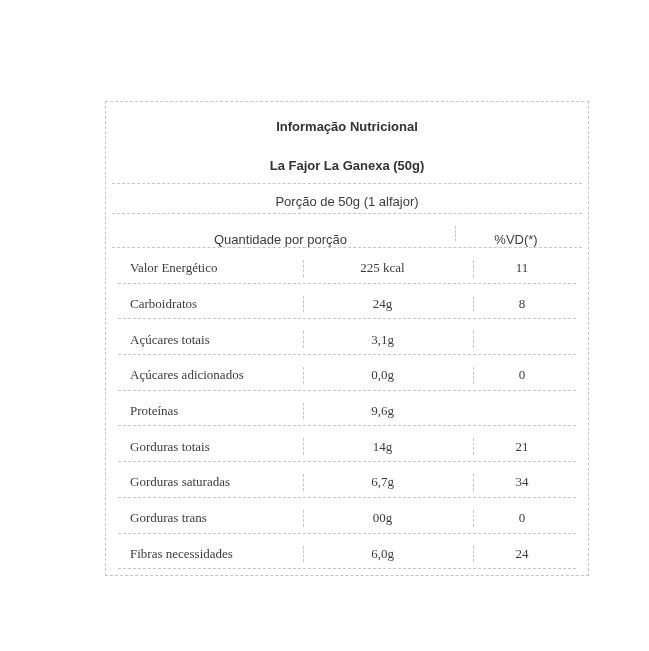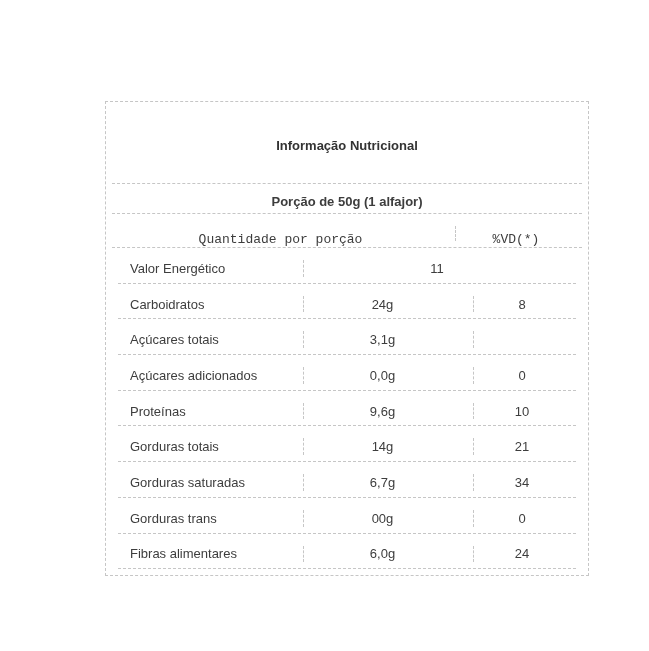--- a/index.html
+++ b/index.html
@@ -32,47 +32,46 @@
     font-weight: bold;
     line-height: 27px;
     font-size: 13px;
     color: #333333;
   }
   .serving-row {
     height: 24px;
     line-height: 23px;
     text-align: center;
     border-bottom: 1px dashed var(--border-color, #c6c6c6);
-    font-weight: bold;
   }
   .header-row {
     height: 28px;
     display: flex;
     border-bottom: 1px dashed var(--border-color, #c6c6c6);
-    font-family: Liberation Mono, monospace;
   }
   .header-row .h-qty {
     width: 325px;
     text-align: center;
     line-height: 27px;
   }
   .header-row .h-dv {
     flex: 1;
     text-align: center;
     line-height: 27px;
     border-left: 1px dashed var(--border-color, #c6c6c6);
   }
   .data-row {
     height: 29.7px;
     display: flex;
     border-bottom: 1px dashed var(--border-color, #c6c6c6);
   }
   .data-row .cell {
     display: flex;
     align-items: center;
+    font-family: Liberation Serif, serif;
   }
   .data-row .c-label {
     width: 167px;
     padding-left: 6px;
   }
   .data-row .c-amount {
     width: 158px;
     justify-content: center;
     border-left: 1px dashed var(--border-color, #c6c6c6);
   }
@@ -88,32 +87,34 @@
     font-size: 13px;
   }
 </style>
 </head>
 <body>
 
 <div class="nutrition-table">
 
   <div class="title-block">
     <div class="t1">Informação Nutricional</div>
+    <div class="t2">La Fajor La Ganexa (50g)</div>
   </div>
 
   <div class="serving-row">Porção de 50g (1 alfajor)</div>
 
   <div class="header-row">
     <div class="h-qty">Quantidade por porção</div>
     <div class="h-dv">%VD(*)</div>
   </div>
 
   <div>
   <div class="data-row">
     <div class="cell c-label">Valor Energético</div>
+    <div class="cell c-amount">225 kcal</div>
     <div class="cell c-dv">11</div>
   </div>
 
   <div class="data-row">
     <div class="cell c-label">Carboidratos</div>
     <div class="cell c-amount">24g</div>
     <div class="cell c-dv">8</div>
   </div>
 
   <div class="data-row">
@@ -124,21 +125,20 @@
 
   <div class="data-row">
     <div class="cell c-label">Açúcares adicionados</div>
     <div class="cell c-amount">0,0g</div>
     <div class="cell c-dv">0</div>
   </div>
 
   <div class="data-row">
     <div class="cell c-label">Proteínas</div>
     <div class="cell c-amount">9,6g</div>
-    <div class="cell c-dv">10</div>
   </div>
 
   <div class="data-row">
     <div class="cell c-label">Gorduras totais</div>
     <div class="cell c-amount">14g</div>
     <div class="cell c-dv">21</div>
   </div>
 
   <div class="data-row">
     <div class="cell c-label">Gorduras saturadas</div>
@@ -146,21 +146,21 @@
     <div class="cell c-dv">34</div>
   </div>
 
   <div class="data-row">
     <div class="cell c-label">Gorduras trans</div>
     <div class="cell c-amount">00g</div>
     <div class="cell c-dv">0</div>
   </div>
 
   <div class="data-row">
-    <div class="cell c-label">Fibras alimentares</div>
+    <div class="cell c-label">Fibras necessidades</div>
     <div class="cell c-amount">6,0g</div>
     <div class="cell c-dv">24</div>
   </div>
 
 </div>
 
 
 </div>
 
 </body></html>

